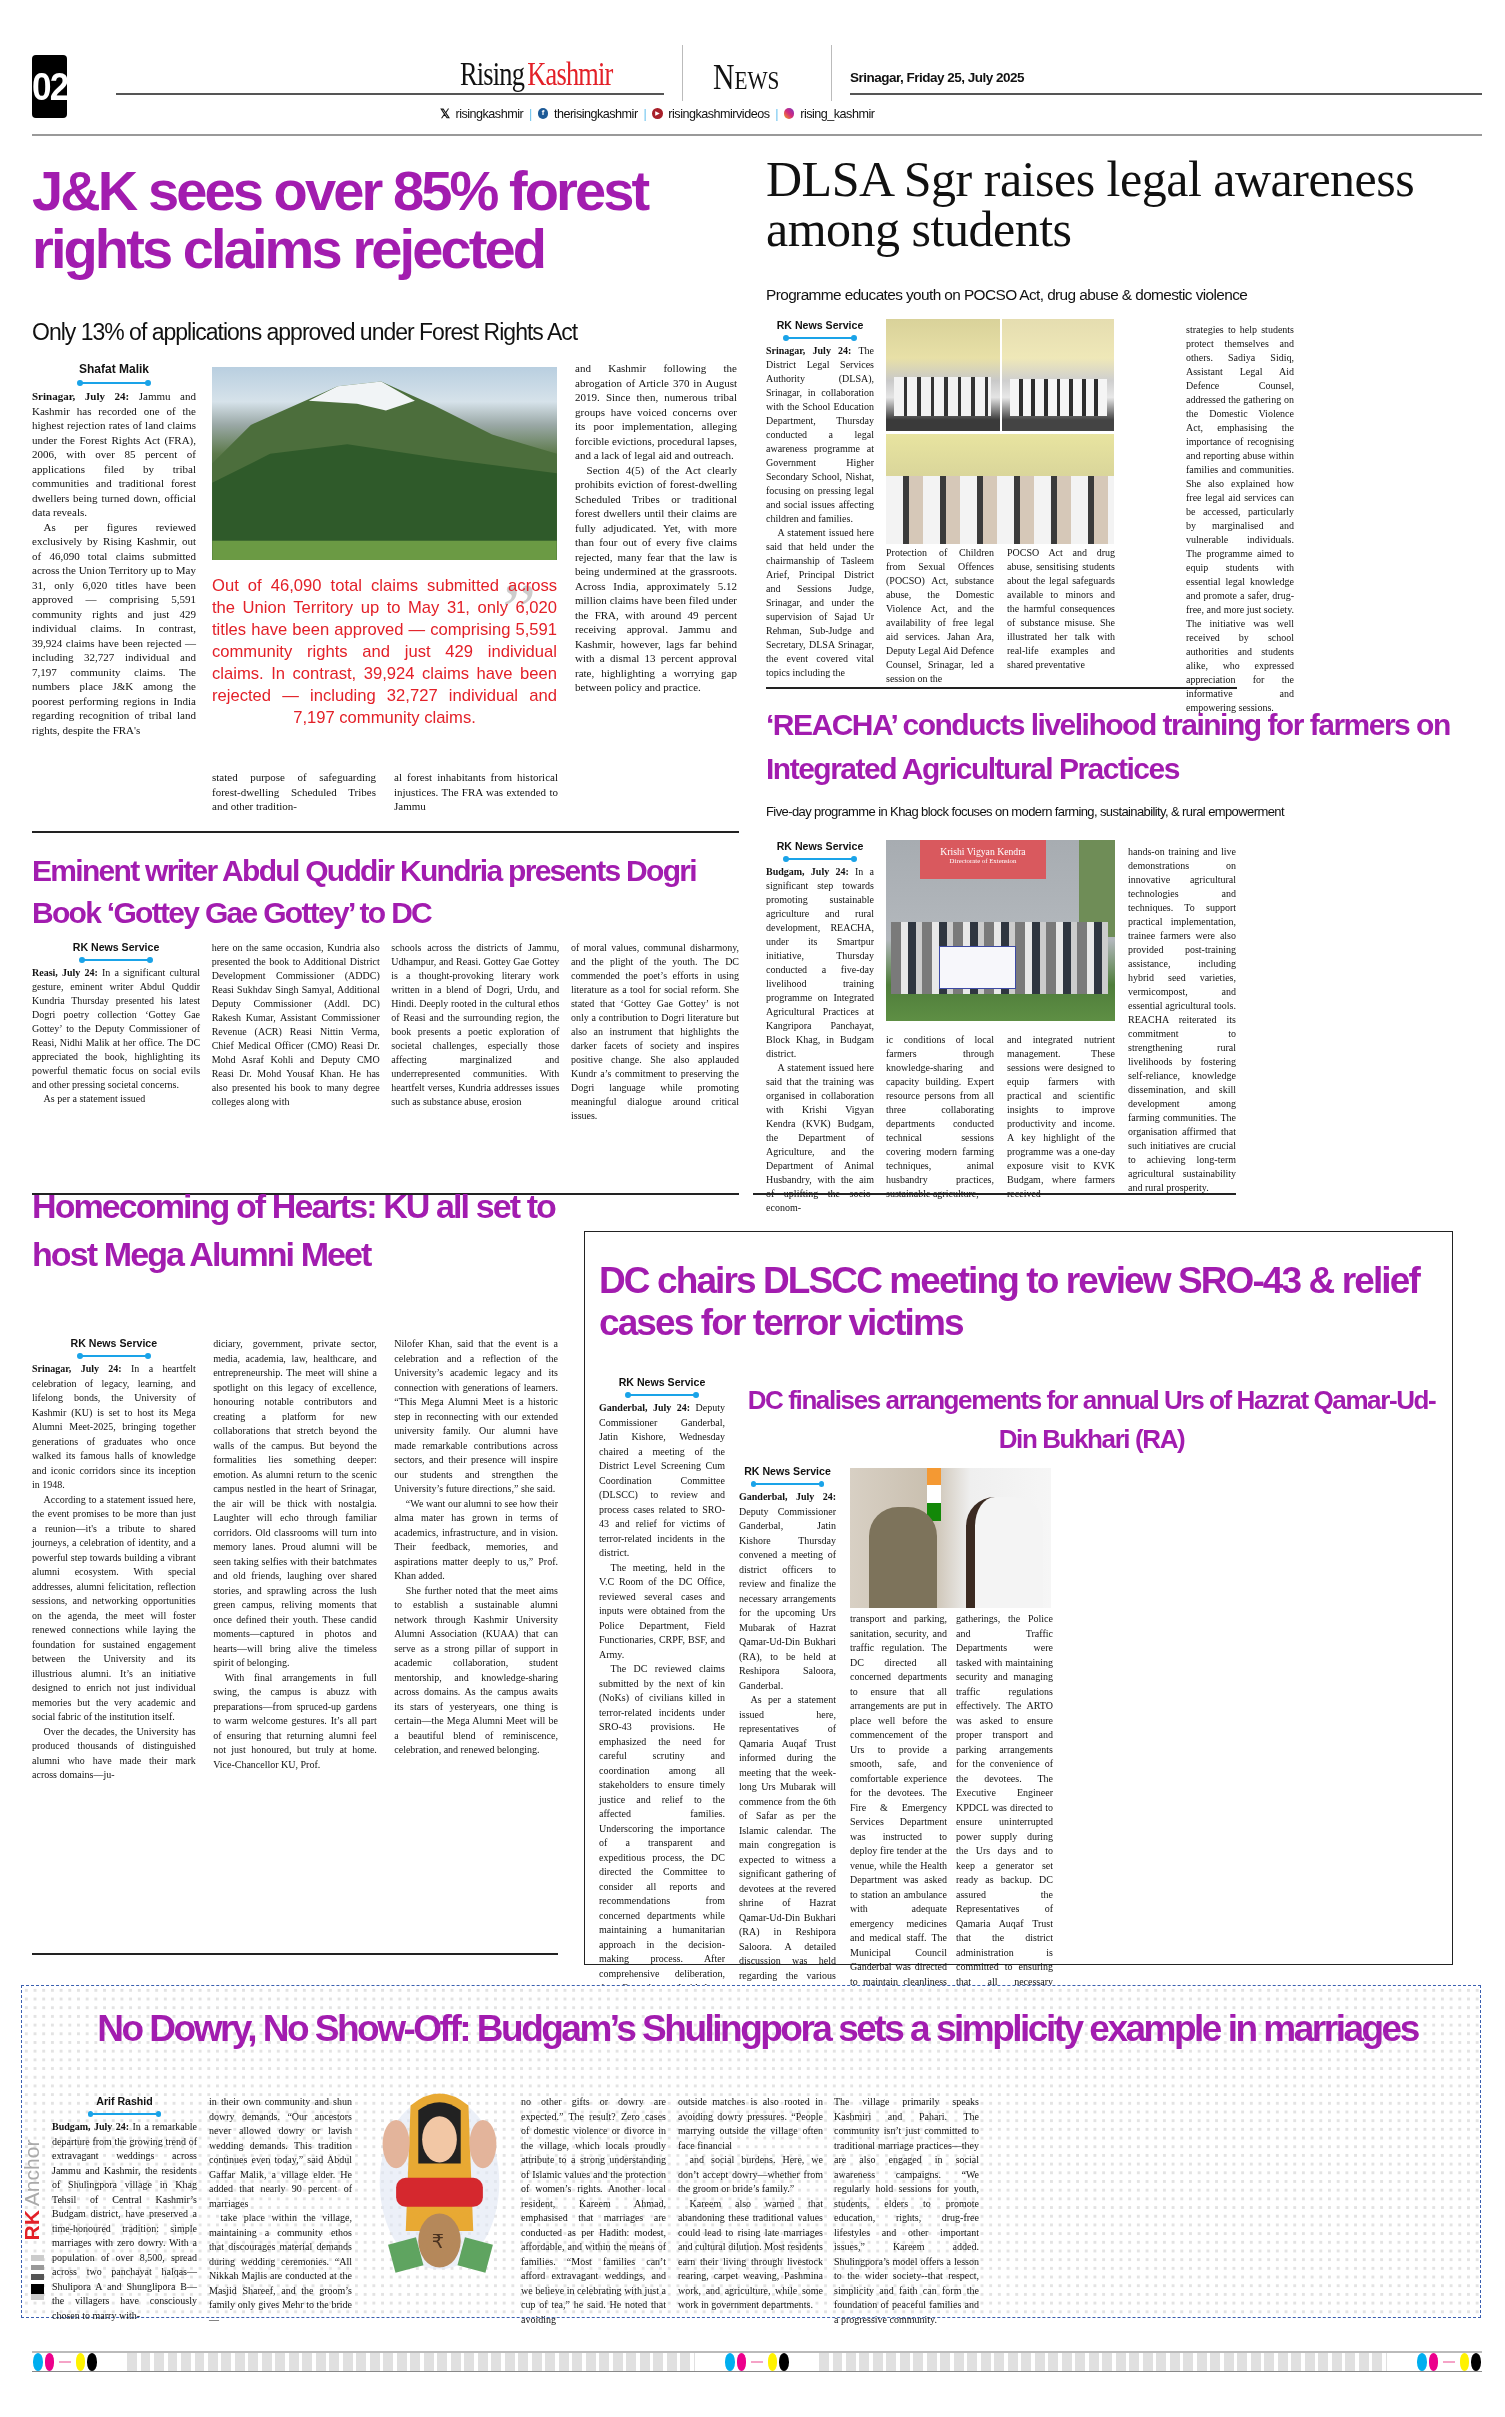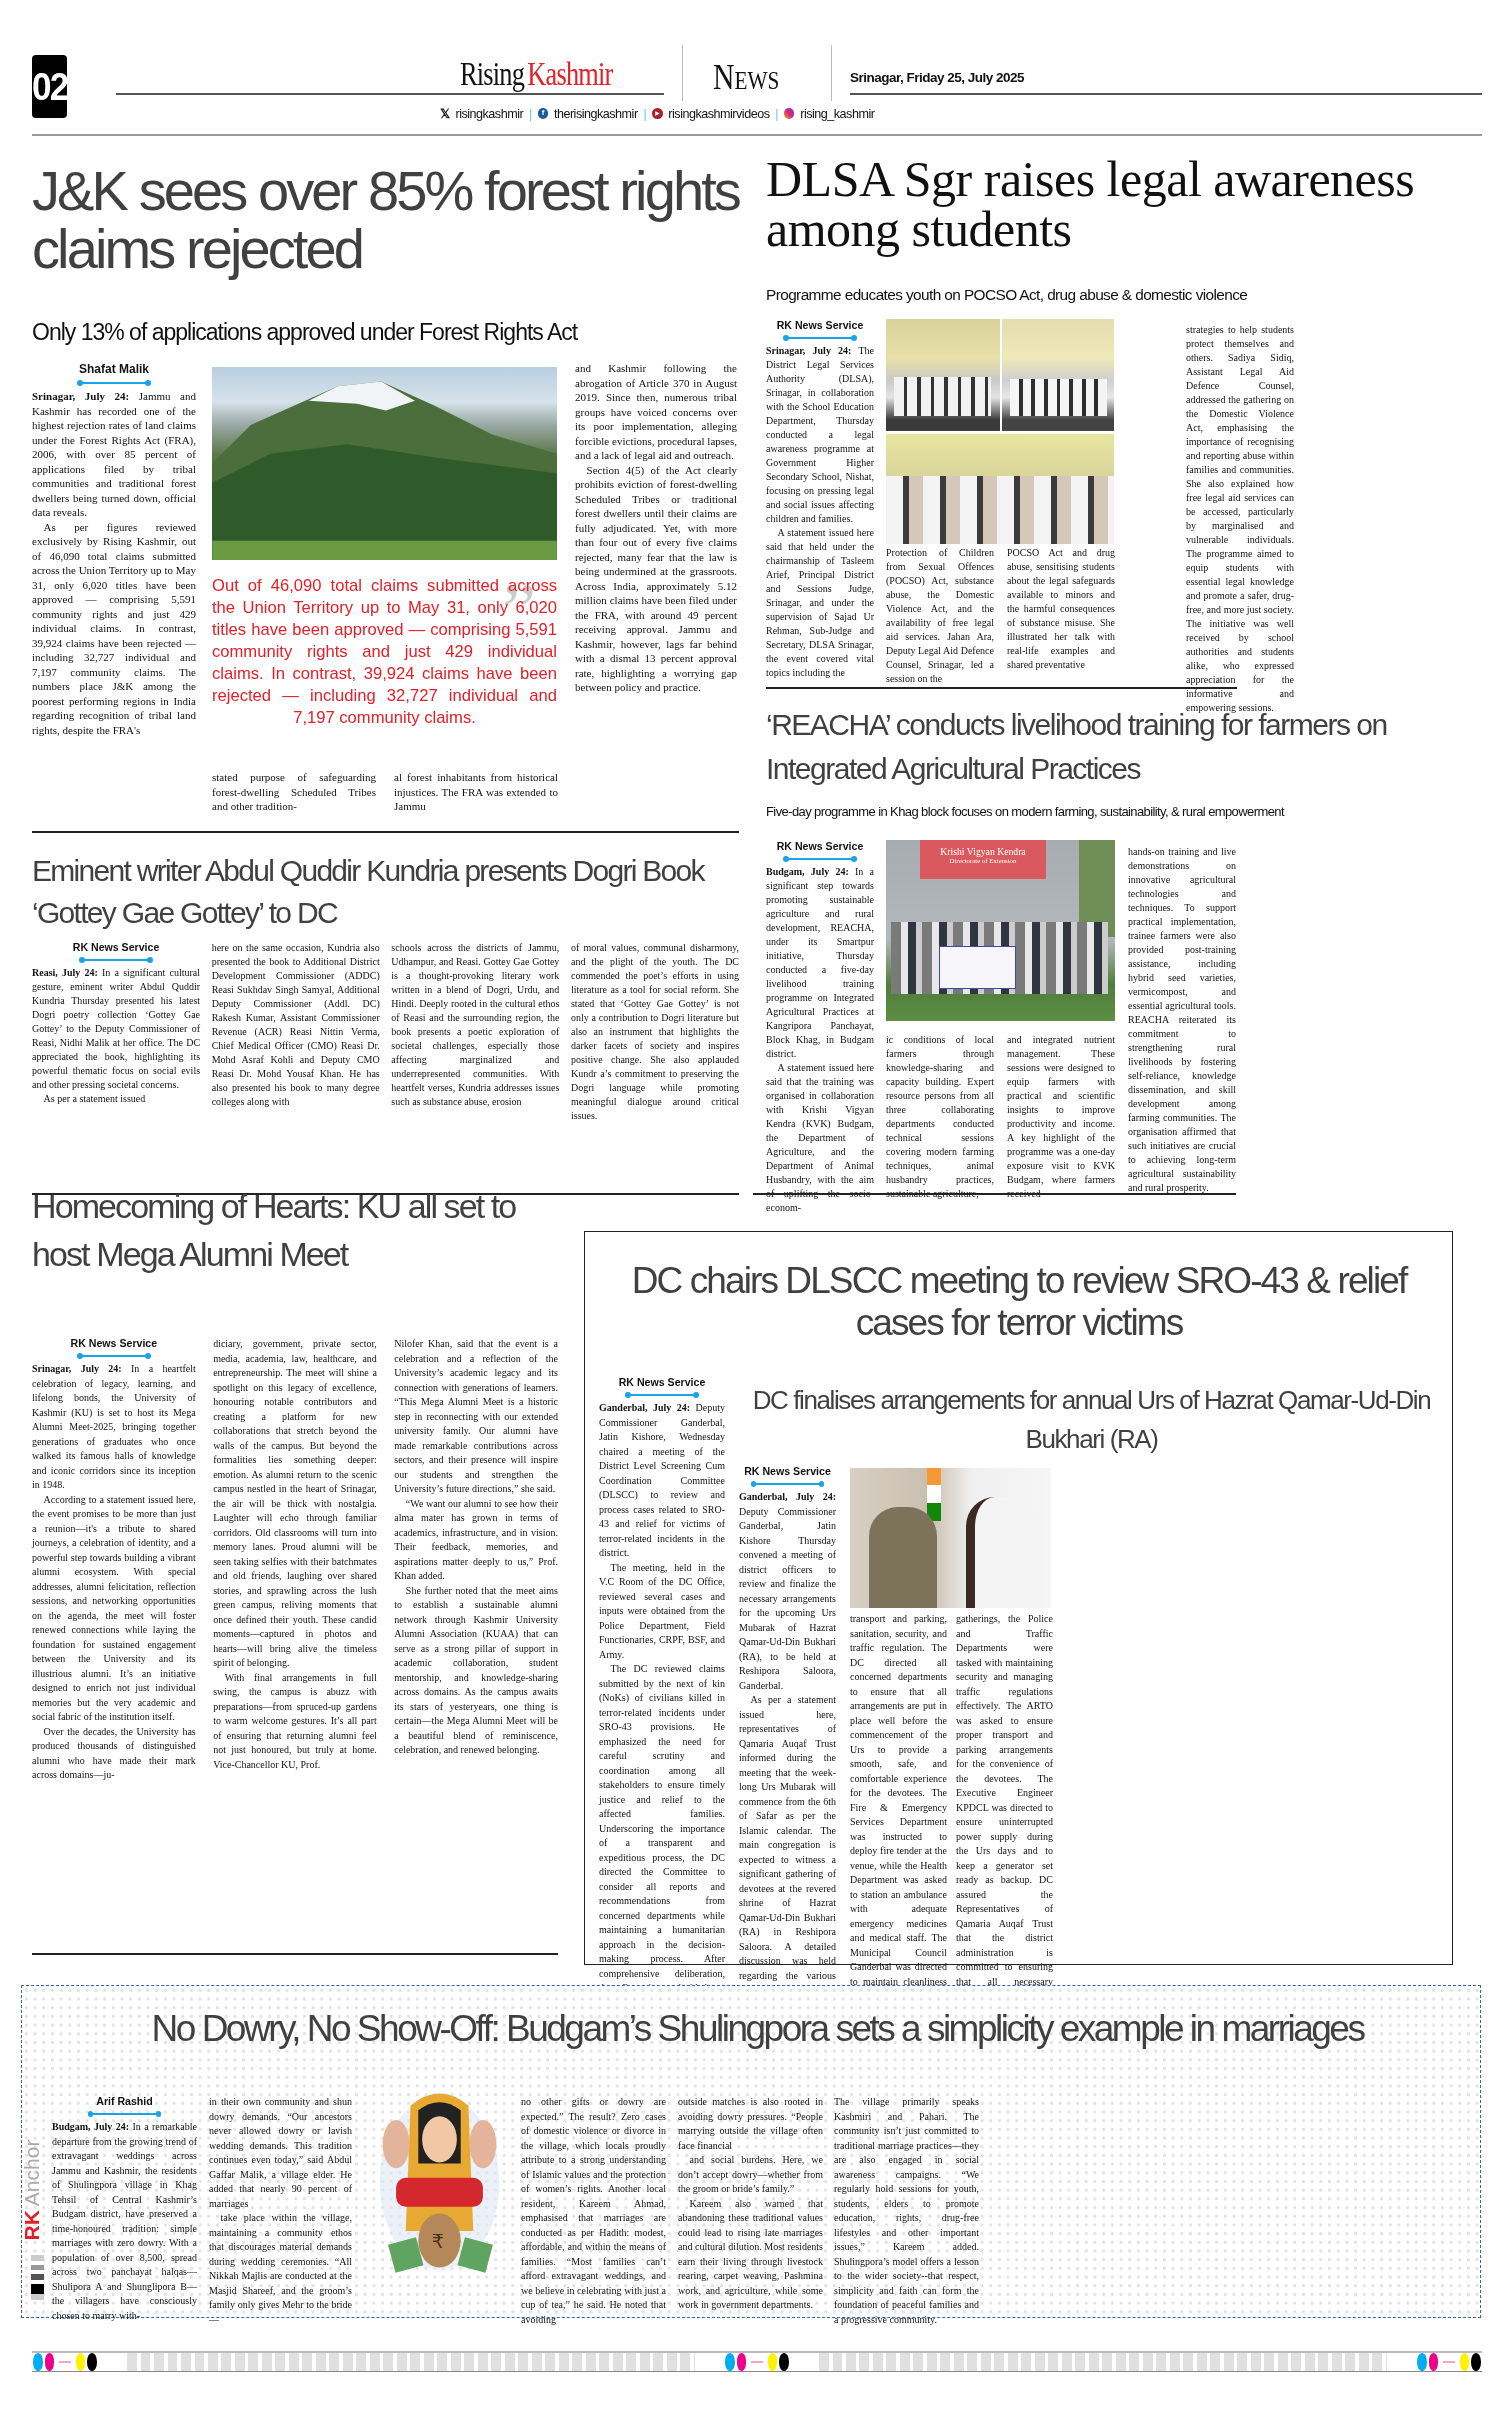--- a/index.html
+++ b/index.html
@@ -1,18 +1,18 @@
 <!DOCTYPE html>
 <html><head>
 <meta charset="utf-8">
 <style>
 *{box-sizing:border-box;margin:0;padding:0}
 body{width:1505px;height:2418px;background:#fff;font-family:"Liberation Serif",serif;color:#111;position:relative;overflow:hidden}
 .abs{position:absolute}
-.hl{font-family:"Liberation Sans",sans-serif;font-weight:normal;letter-spacing:-1.4px;color:#404040;line-height:1.05}
+.hl{font-family:"Liberation Sans",sans-serif;font-weight:bold;letter-spacing:-1.4px;color:#a21caf;line-height:1.05}
 .body{font-family:"Liberation Serif",serif;font-size:11px;line-height:14.5px;text-align:justify;color:#111;hyphens:auto}
 .body p{text-indent:11.6px}
 .body p:first-child{text-indent:0}
 .body b{font-weight:bold}
 .byline{font-family:"Liberation Sans",sans-serif;font-weight:bold;font-size:12px;text-align:center;position:relative;padding-bottom:7.7px;margin-bottom:5.8px}
 .byline:after{content:"";position:absolute;left:50%;transform:translateX(-50%);bottom:0;width:70px;height:1.9px;background:#1aa3e8}
 .byline:before{content:"";position:absolute;left:calc(50% - 37px);bottom:-1.9px;width:5.8px;height:5.8px;border-radius:50%;background:#1aa3e8;box-shadow:68px 0 0 #1aa3e8}
 .rule{position:absolute;height:2.9px;background:#222}
 .cols{display:flex;gap:13.5px}
 .col{flex:1}
@@ -226,21 +226,21 @@
       <p>Nilofer Khan, said that the event is a celebration and a reflection of the University’s academic legacy and its connection with generations of learners. “This Mega Alumni Meet is a historic step in reconnecting with our extended university family. Our alumni have made remarkable contributions across sectors, and their presence will inspire our students and strengthen the University’s future directions,” she said.</p>
       <p>“We want our alumni to see how their alma mater has grown in terms of academics, infrastructure, and in vision. Their feedback, memories, and aspirations matter deeply to us,” Prof. Khan added.</p>
       <p>She further noted that the meet aims to establish a sustainable alumni network through Kashmir University Alumni Association (KUAA) that can serve as a strong pillar of support in academic collaboration, student mentorship, and knowledge-sharing across domains. As the campus awaits its stars of yesteryears, one thing is certain—the Mega Alumni Meet will be a beautiful blend of reminiscence, celebration, and renewed belonging.</p>
     </div>
   </div>
 </div>
 <div class="rule" style="left:32px;top:1953px;width:526px;height:1.9px" data-name="divider"></div>
 
 <div class="abs" data-name="ganderbal-box" style="left:584px;top:1231px;width:869px;height:734px;border:1.4px solid #222;background:#fff">
 </div>
-<div class="abs hl" data-name="story6-headline" style="left:599px;top:1260px;width:840px;font-size:37px;line-height:42px;letter-spacing:-1.9px;text-align:center">
+<div class="abs hl" data-name="story6-headline" style="left:599px;top:1260px;width:840px;font-size:37px;line-height:42px;letter-spacing:-1.9px;text-align:left">
   <span>DC chairs DLSCC meeting to review SRO-43 &amp; relief cases for terror victims</span>
 </div>
 <div class="abs" style="left:599px;top:1376px;width:126px" data-name="story6-body">
   <div class="byline" data-name="story6-byline" style="font-size:10.6px">RK News Service</div>
   <div class="body" style="font-size:10px;line-height:14.5px;width:126px">
     <p><b>Ganderbal, July 24:</b><span> Deputy Commissioner Ganderbal, Jatin Kishore, Wednesday chaired a meeting of the District Level Screening Cum Coordination Committee (DLSCC) to review and process cases related to SRO-43 and relief for victims of terror-related incidents in the district.</span></p>
     <p>The meeting, held in the V.C Room of the DC Office, reviewed several cases and inputs were obtained from the Police Department, Field Functionaries, CRPF, BSF, and Army.</p>
     <p>The DC reviewed claims submitted by the next of kin (NoKs) of civilians killed in terror-related incidents under SRO-43 provisions. He emphasized the need for careful scrutiny and coordination among all stakeholders to ensure timely justice and relief to the affected families. Underscoring the importance of a transparent and expeditious process, the DC directed the Committee to consider all reports and recommendations from concerned departments while maintaining a humanitarian approach in the decision-making process. After comprehensive deliberation, the Committee decided to forward several cases to higher authorities for consideration of certain relaxations as per the norms. The meeting was attended by SSP Ganderbal, Khalil Poswal, Additional Deputy Commissioner, Syed Fahim Bihaqi, Assistant Commissioner Revenue, senior officers from the CRPF, BSF, Army, and concerned Tehsildars.</p>
   </div>
 </div>

